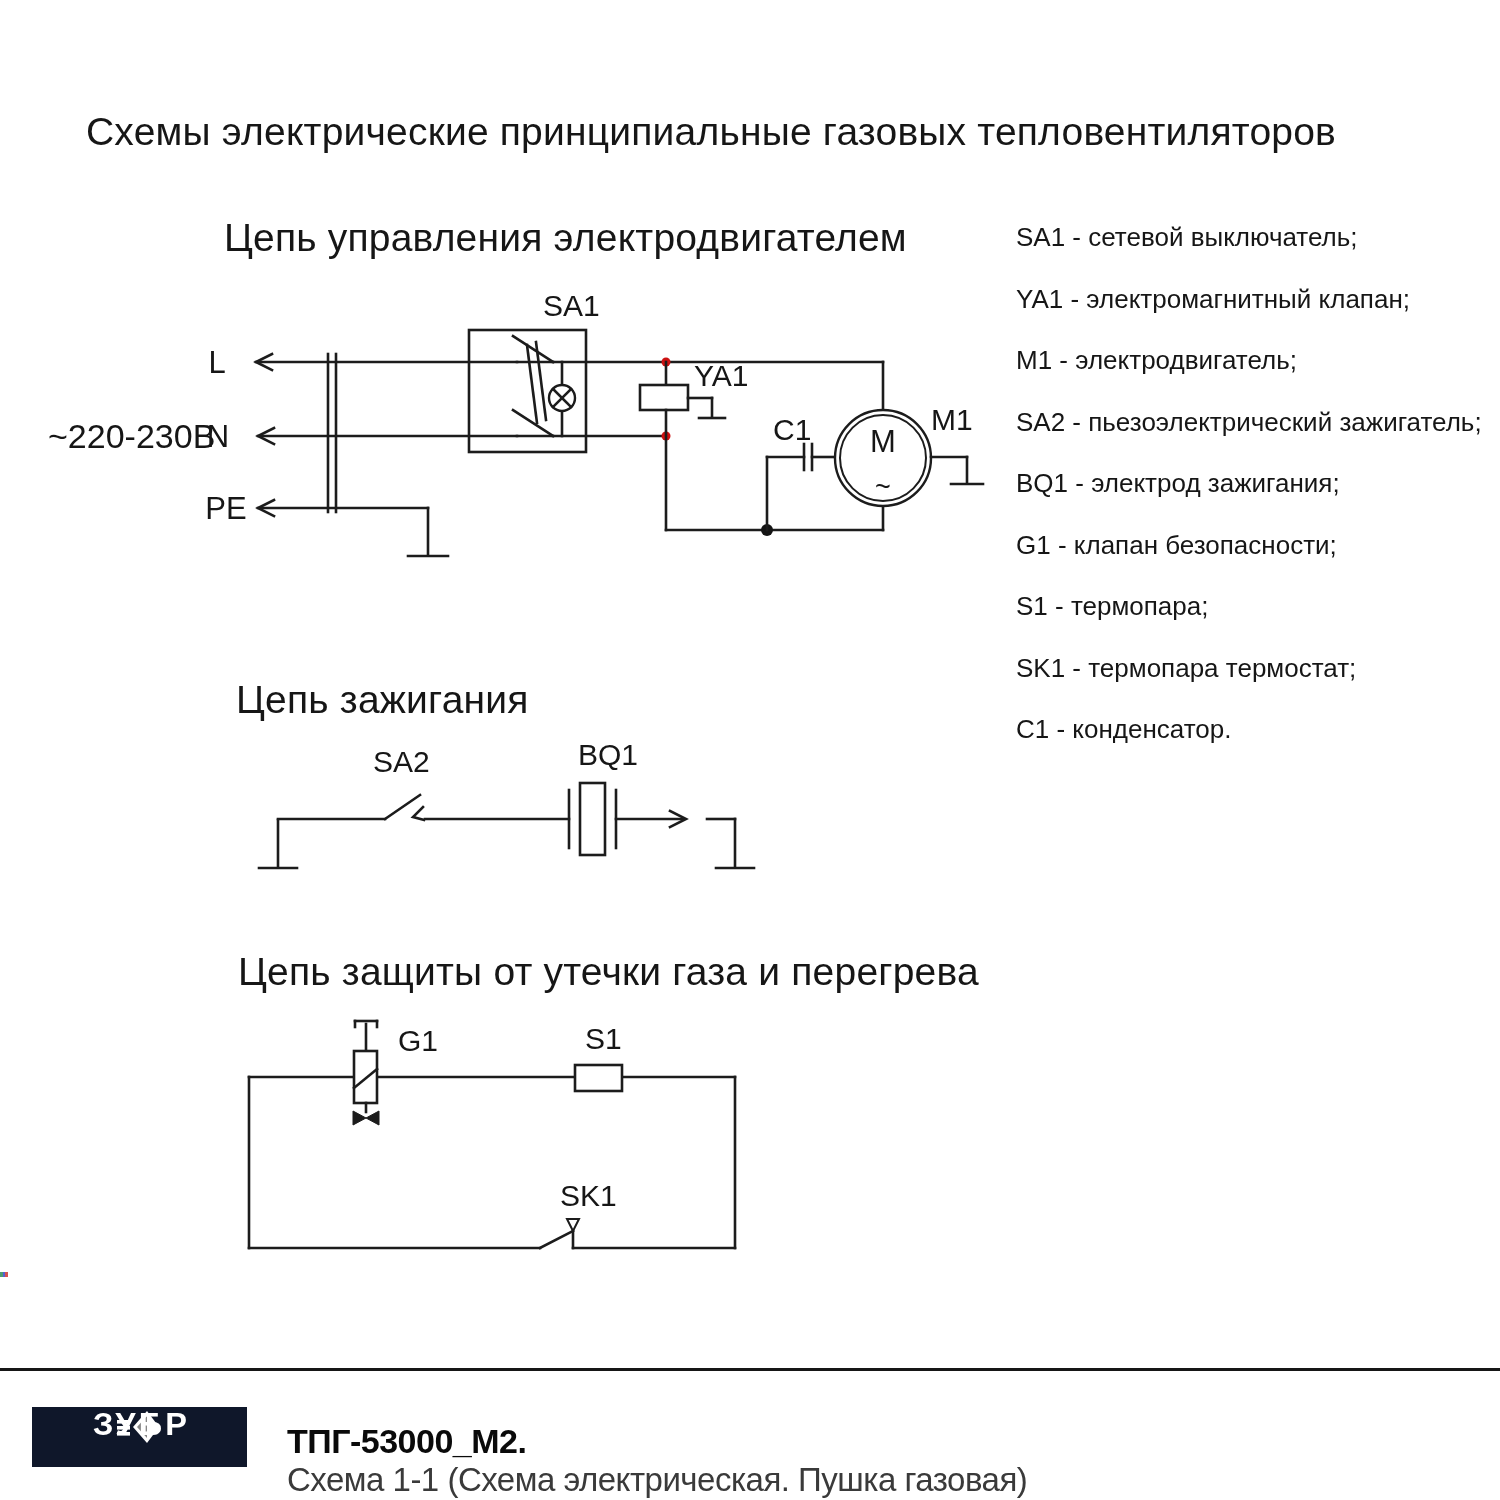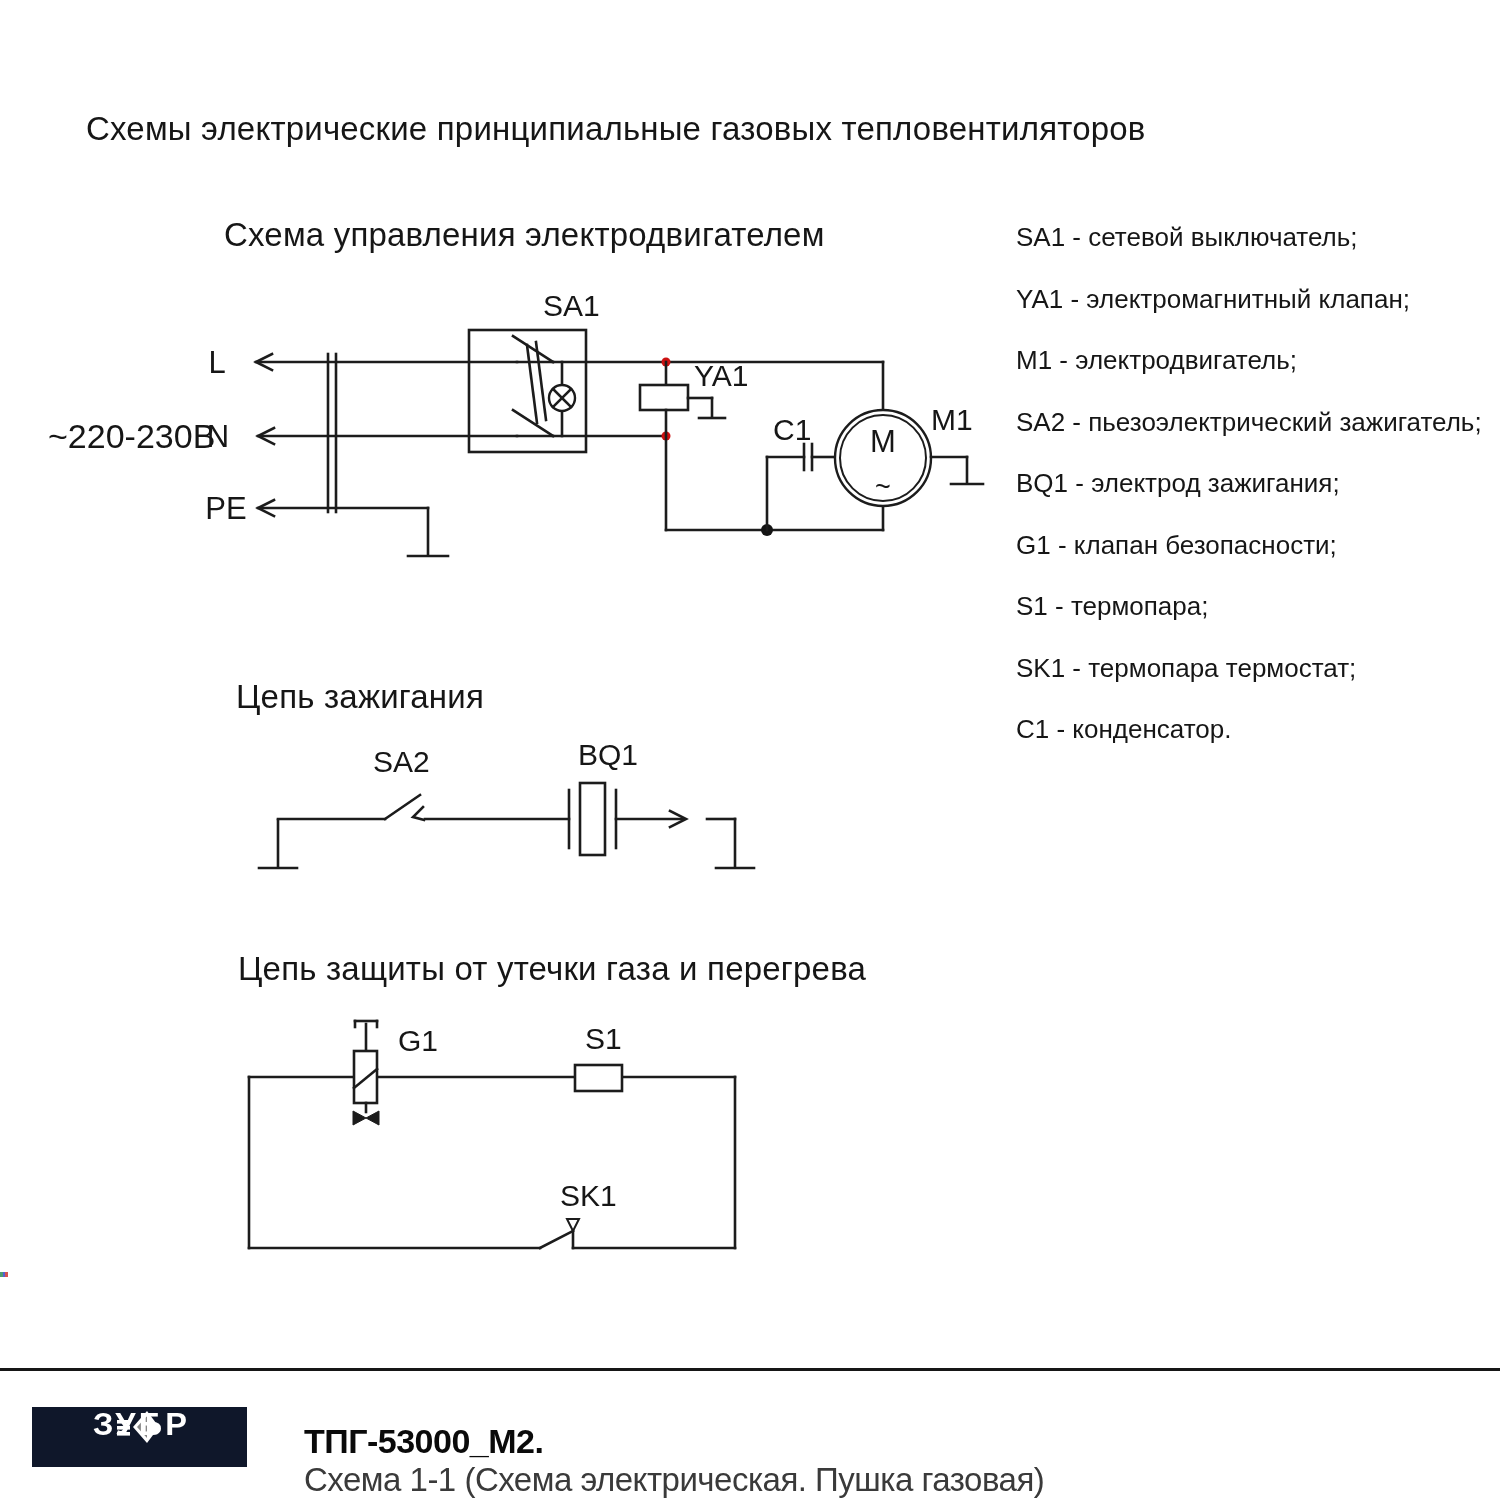--- a/index.html
+++ b/index.html
@@ -1,19 +1,19 @@
 <!DOCTYPE html>
 <html><head>
 <meta charset="utf-8">
 <style>
   html,body{margin:0;padding:0;background:#fff;}
   #app{position:relative;width:1500px;height:1500px;background:#ffffff;overflow:hidden;
        font-family:"Liberation Sans",sans-serif;color:#1a1a1a;}
   .abs{position:absolute;}
-  .title{font-size:33px;letter-spacing:0.2px;color:#161616;white-space:nowrap;}
+  .title{font-size:39px;letter-spacing:0.2px;color:#161616;white-space:nowrap;}
   .main-title{left:86px;top:110px;}
   .c1-title{left:224px;top:216px;}
   .c2-title{left:236px;top:678px;}
   .c3-title{left:238px;top:950px;}
   svg{position:absolute;overflow:visible;}
   svg line, svg path, svg polyline{stroke:#1c1c1c;stroke-width:2.6;fill:none;stroke-linecap:square;}
   svg rect.comp{stroke:#1c1c1c;stroke-width:2.6;fill:#ffffff;}
   svg rect.box{stroke:#1c1c1c;stroke-width:2.6;fill:none;}
   svg circle.ring{stroke:#1c1c1c;stroke-width:2.4;fill:#ffffff;}
   svg circle.ring-in{stroke:#1c1c1c;stroke-width:2;fill:none;}
@@ -27,32 +27,32 @@
   .wlabel{font-size:31px;}
   .mletter{font-size:31px;}
   .mtilde{font-size:27px;}
   .legend{left:1016px;top:222px;width:460px;}
   .legend-item{display:block;height:61.5px;line-height:30px;font-size:26px;white-space:nowrap;color:#161616;}
   .sep-line{left:0;top:1368px;width:1500px;height:3px;background:#161616;}
   .logo{left:32px;top:1407px;width:215px;height:60px;background:#0f172a;display:flex;align-items:flex-start;justify-content:center;gap:7px;}
   .logo-text{color:#ffffff;font-weight:bold;font-size:31px;letter-spacing:3px;transform:scaleX(1.05);transform-origin:left;}
   .footer-text{left:283px;top:1422px;display:flex;align-items:baseline;white-space:nowrap;flex-direction:column;}
   .footer-model{font-weight:bold;font-size:34px;color:#0a0a0a;letter-spacing:-0.5px;}
-  .footer-caption{font-size:33px;color:#3a3a3a;margin-left:21px;letter-spacing:-0.5px;}
+  .footer-caption{font-size:33px;color:#3a3a3a;margin-left:4px;letter-spacing:-0.5px;}
   .artifact{left:0;top:1272px;width:8px;height:5px;
     background:linear-gradient(90deg,#2e8b57 0 3px,#3344cc 3px 5px,#cc3333 5px 8px);opacity:0.85;}
 </style>
 </head>
 <body>
 
 <div id="app">
 
   <div class="abs title main-title">Схемы электрические принципиальные газовых тепловентиляторов</div>
 
-  <div class="abs title c1-title">Схема управления электродвигателем</div>
+  <div class="abs title c1-title">Цепь управления электродвигателем</div>
 
   <svg class="abs" style="left:40px;top:200px;" width="980" height="420" viewBox="0 0 980 420">
 
     <text x="8" y="248" class="wlabel" style="font-size:34px">~220-230В</text>
 
     <text x="177" y="173" class="wlabel" text-anchor="middle">L</text>
     <text x="178" y="247" class="wlabel" text-anchor="middle">N</text>
     <text x="186" y="319" class="wlabel" text-anchor="middle">PE</text>
 
     <g>

